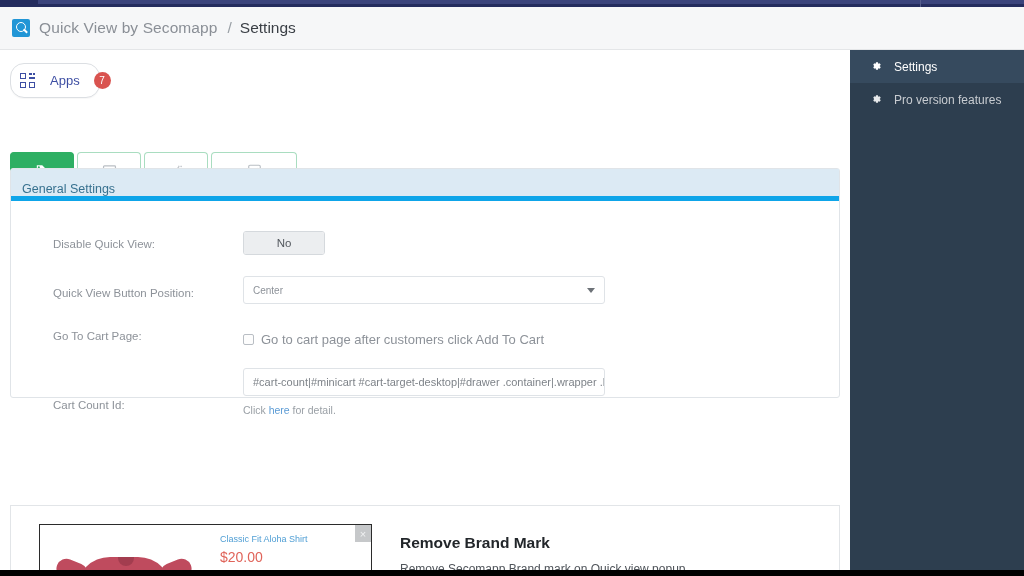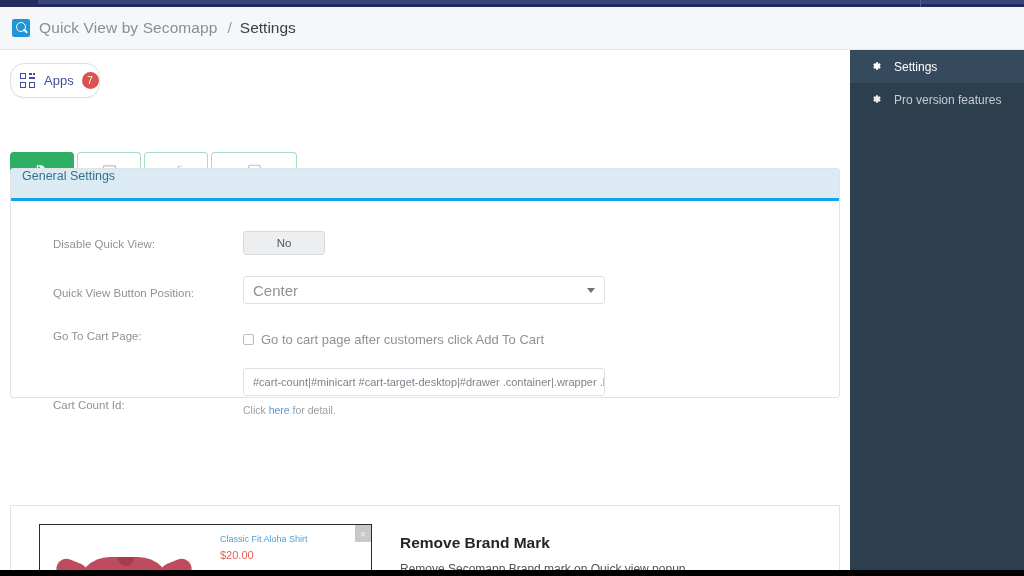--- a/index.html
+++ b/index.html
@@ -52,21 +52,21 @@
   .bc-page { font-size:15.5px; color:#3a3f45; }
 
   
   .content { position:absolute; left:0; top:50px; width:850px; height:526px; background:#fff; }
 
   
   .apps-btn {
     position:absolute; left:10px; top:13px;
     width:90px; height:35px;
     background:#fff; border:1px solid #dcdfe3; border-radius:14px;
-    display:flex; align-items:center; padding-left:9px; gap:8px;
+    display:flex; align-items:center; padding-left:9px; gap:14px;
     box-shadow:0 1px 1px rgba(0,0,0,.03);
   }
   .qr-icon { width:16px; height:16px; position:relative; flex:none; }
   .qr-icon i {
     position:absolute; background:transparent; border:1.6px solid #3d4ea3; display:block;
   }
   .qr-icon .q1 { left:0; top:0; width:6px; height:6px; }
   .qr-icon .q2 { left:0; top:9px; width:6px; height:6px; }
   .qr-icon .q3 { left:9px; top:9px; width:6px; height:6px; }
   .qr-icon .d1 { left:9px; top:0; width:3px; height:2px; border:none; background:#3d4ea3; }
@@ -99,22 +99,22 @@
   .tab.active .tab-ico { color:#ffffff; }
   .tab-lbl { font-size:11.5px; color:#9ba0a6; }
   .tab.active .tab-lbl { color:#ffffff; }
 
   
   .panel {
     position:absolute; left:10px; top:118px; width:830px; height:230px;
     border:1px solid #e0e4e8; border-radius:3px; background:#fff;
   }
   .panel-head {
-    height:32px; background:#dceaf4; border-bottom:3px solid #0ea5e9;
-    display:flex; align-items:flex-start; padding-left:11px;
+    height:32px; background:#dceaf4; border-bottom:5px solid #0ea5e9;
+    display:flex; align-items:flex-end; padding-left:11px;
   }
   .panel-head-title { font-size:12.5px; color:#37718f; }
   .panel-body { padding:24px 0 0 0; }
 
   .frow { display:flex; align-items:flex-end; margin-bottom:21px;margin-top:6px; }
   .flabel {
     width:232px; padding-left:42px; font-size:11.5px; color:#8d9299;
     line-height:22px; flex:none;
   }
   .fctl { flex:1; }
@@ -127,21 +127,21 @@
   .toggle .knob { width:40px; background:#ffffff; }
   .toggle .state {
     flex:1; background:#eceef0; display:flex; align-items:center; justify-content:center;
     font-size:11.5px; color:#53585e;
   }
 
   
   .selectbox {
     width:362px; height:28px; border:1px solid #dfe3e7; border-radius:3px;
     background:#fff; display:flex; align-items:center; padding:0 9px;
-    font-size:15px; color:#8d9299; position:relative;
+    font-size:10px; color:#8d9299; position:relative;
   }
   .selectbox .caret {
     position:absolute; right:9px; top:11px;
     width:0; height:0; border-left:4px solid transparent; border-right:4px solid transparent;
     border-top:5px solid #6d7278;
   }
 
   
   .checkline { display:flex; align-items:center; gap:7px; padding-top:3px; }
   .cbox { width:11px; height:11px; border:1px solid #b9bec4; border-radius:2px; background:#fdfdfd; flex:none; }
@@ -177,21 +177,21 @@
   .preview {
     width:333px; height:98px; background:#ffffff; border:1.5px solid #2b2b2b;
     position:relative; overflow:hidden; flex:none;
   }
   .preview .closebtn {
     position:absolute; right:0; top:0; width:16px; height:17px; background:#c6c8ca;
     color:#f0f1f2; font-size:11px; display:flex; align-items:center; justify-content:center;
   }
   .preview .pinfo { position:absolute; left:180px; top:9px; width:148px; }
   .preview .ptitle { font-size:9px; color:#4f9ed4; }
-  .preview .pprice { font-size:11px; color:#e0645a; margin-top:5px; }
+  .preview .pprice { font-size:14px; color:#e0645a; margin-top:5px; }
   .preview .pdesc { font-size:5.6px; color:#9aa0a6; margin-top:7px; line-height:8px; }
   .preview .shirt {
     position:absolute; left:36px; top:32px; width:96px; height:66px;
     background:#bf4b5e; border-radius:34px 34px 10px 10px;
   }
   .preview .shirt::before {
     content:""; position:absolute; left:-20px; top:4px; width:32px; height:20px;
     background:#bf4b5e; border-radius:12px; transform:rotate(22deg);
   }
   .preview .shirt::after {

